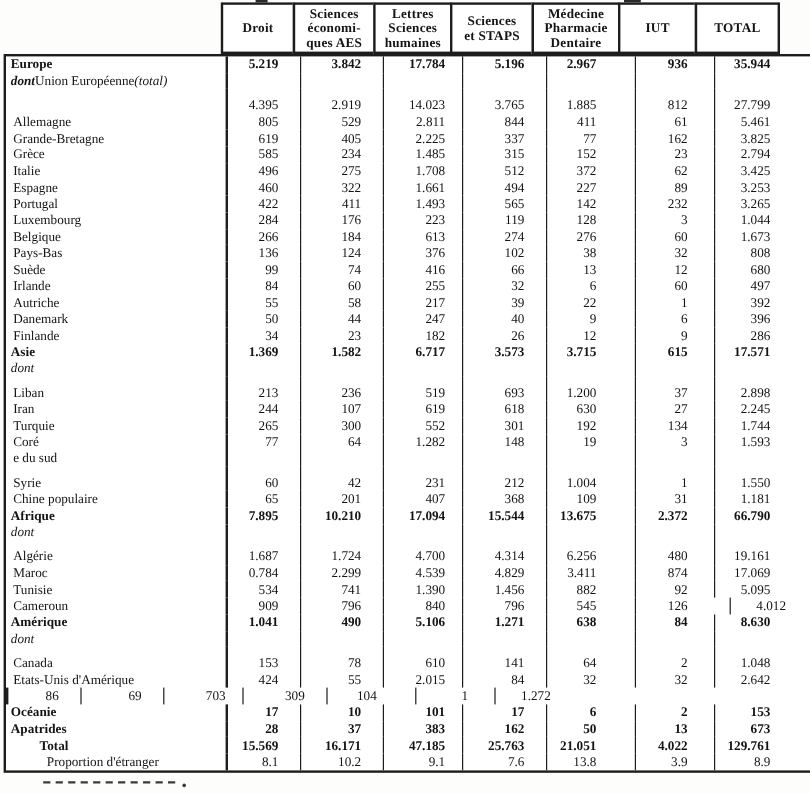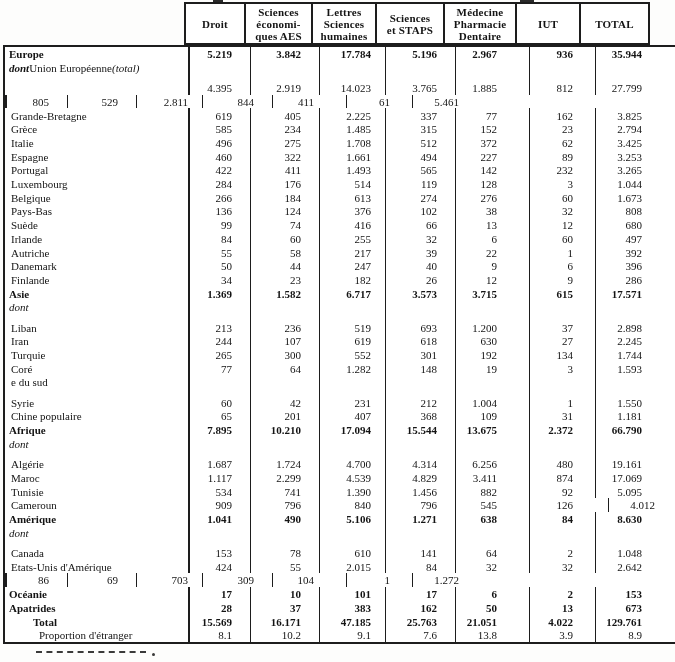--- a/index.html
+++ b/index.html
@@ -126,20 +126,21 @@
         <div class="cell label"></div>
         <div class="cell num c0" style="width: 62px;">4.395</div>
         <div class="cell num c1" style="width: 69px;">2.919</div>
         <div class="cell num c2" style="width: 66px;">14.023</div>
         <div class="cell num c3" style="width: 70px;">3.765</div>
         <div class="cell num c4" style="width: 74px;">1.885</div>
         <div class="cell num c5" style="width: 66px;">812</div>
         <div class="cell num c6" style="width: 71px;">27.799</div>
       </div>
       <div class="row country">
+        <div class="cell label">Allemagne</div>
         <div class="cell num c0" style="width: 62px;">805</div>
         <div class="cell num c1" style="width: 69px;">529</div>
         <div class="cell num c2" style="width: 66px;">2.811</div>
         <div class="cell num c3" style="width: 70px;">844</div>
         <div class="cell num c4" style="width: 74px;">411</div>
         <div class="cell num c5" style="width: 66px;">61</div>
         <div class="cell num c6" style="width: 71px;">5.461</div>
       </div>
       <div class="row country">
         <div class="cell label">Grande-Bretagne</div>
@@ -188,21 +189,21 @@
         <div class="cell num c2" style="width: 66px;">1.493</div>
         <div class="cell num c3" style="width: 70px;">565</div>
         <div class="cell num c4" style="width: 74px;">142</div>
         <div class="cell num c5" style="width: 66px;">232</div>
         <div class="cell num c6" style="width: 71px;">3.265</div>
       </div>
       <div class="row country">
         <div class="cell label">Luxembourg</div>
         <div class="cell num c0" style="width: 62px;">284</div>
         <div class="cell num c1" style="width: 69px;">176</div>
-        <div class="cell num c2" style="width: 66px;">514</div>
+        <div class="cell num c2" style="width: 66px;">223</div>
         <div class="cell num c3" style="width: 70px;">119</div>
         <div class="cell num c4" style="width: 74px;">128</div>
         <div class="cell num c5" style="width: 66px;">3</div>
         <div class="cell num c6" style="width: 71px;">1.044</div>
       </div>
       <div class="row country">
         <div class="cell label">Belgique</div>
         <div class="cell num c0" style="width: 62px;">266</div>
         <div class="cell num c1" style="width: 69px;">184</div>
         <div class="cell num c2" style="width: 66px;">613</div>
@@ -386,21 +387,21 @@
         <div class="cell num c0" style="width: 62px;">1.687</div>
         <div class="cell num c1" style="width: 69px;">1.724</div>
         <div class="cell num c2" style="width: 66px;">4.700</div>
         <div class="cell num c3" style="width: 70px;">4.314</div>
         <div class="cell num c4" style="width: 74px;">6.256</div>
         <div class="cell num c5" style="width: 66px;">480</div>
         <div class="cell num c6" style="width: 71px;">19.161</div>
       </div>
       <div class="row country">
         <div class="cell label">Maroc</div>
-        <div class="cell num c0" style="width: 62px;">1.117</div>
+        <div class="cell num c0" style="width: 62px;">0.784</div>
         <div class="cell num c1" style="width: 69px;">2.299</div>
         <div class="cell num c2" style="width: 66px;">4.539</div>
         <div class="cell num c3" style="width: 70px;">4.829</div>
         <div class="cell num c4" style="width: 74px;">3.411</div>
         <div class="cell num c5" style="width: 66px;">874</div>
         <div class="cell num c6" style="width: 71px;">17.069</div>
       </div>
       <div class="row country">
         <div class="cell label">Tunisie</div>
         <div class="cell num c0" style="width: 62px;">534</div>

